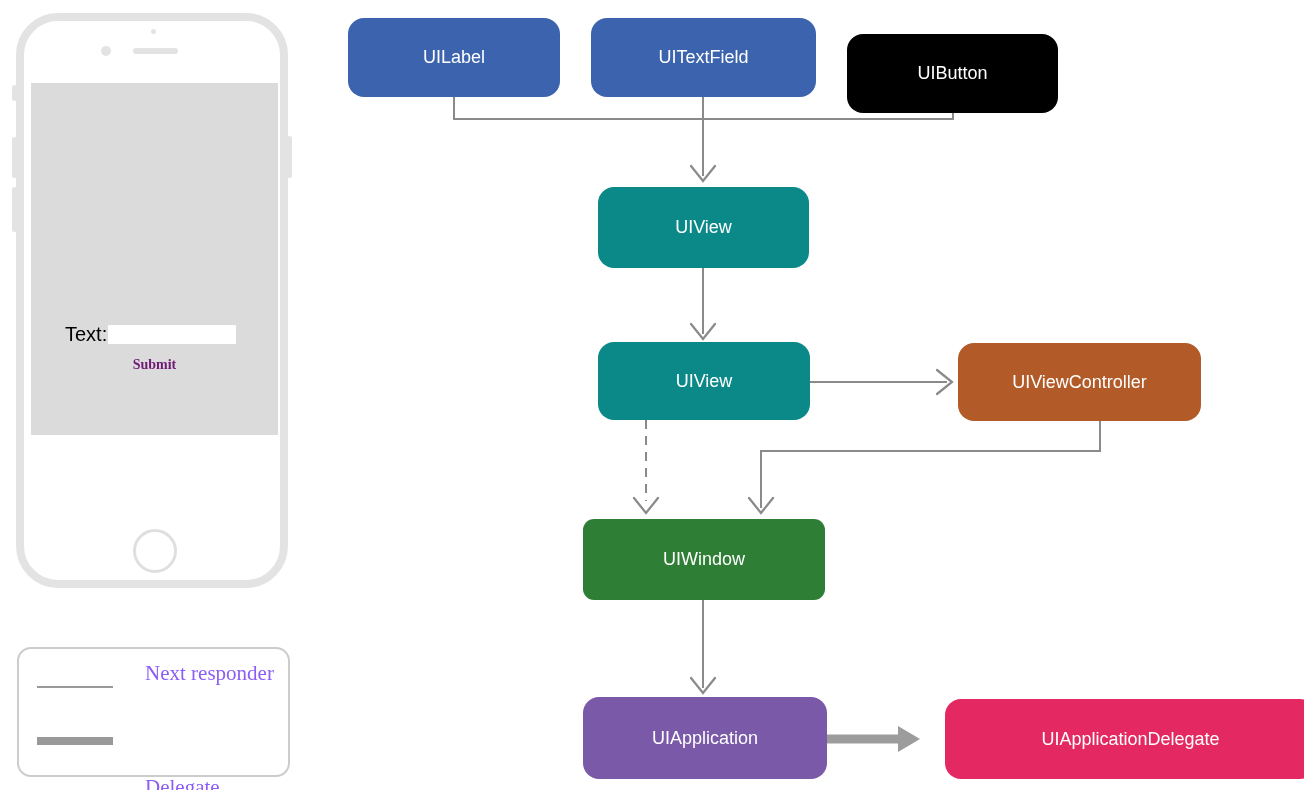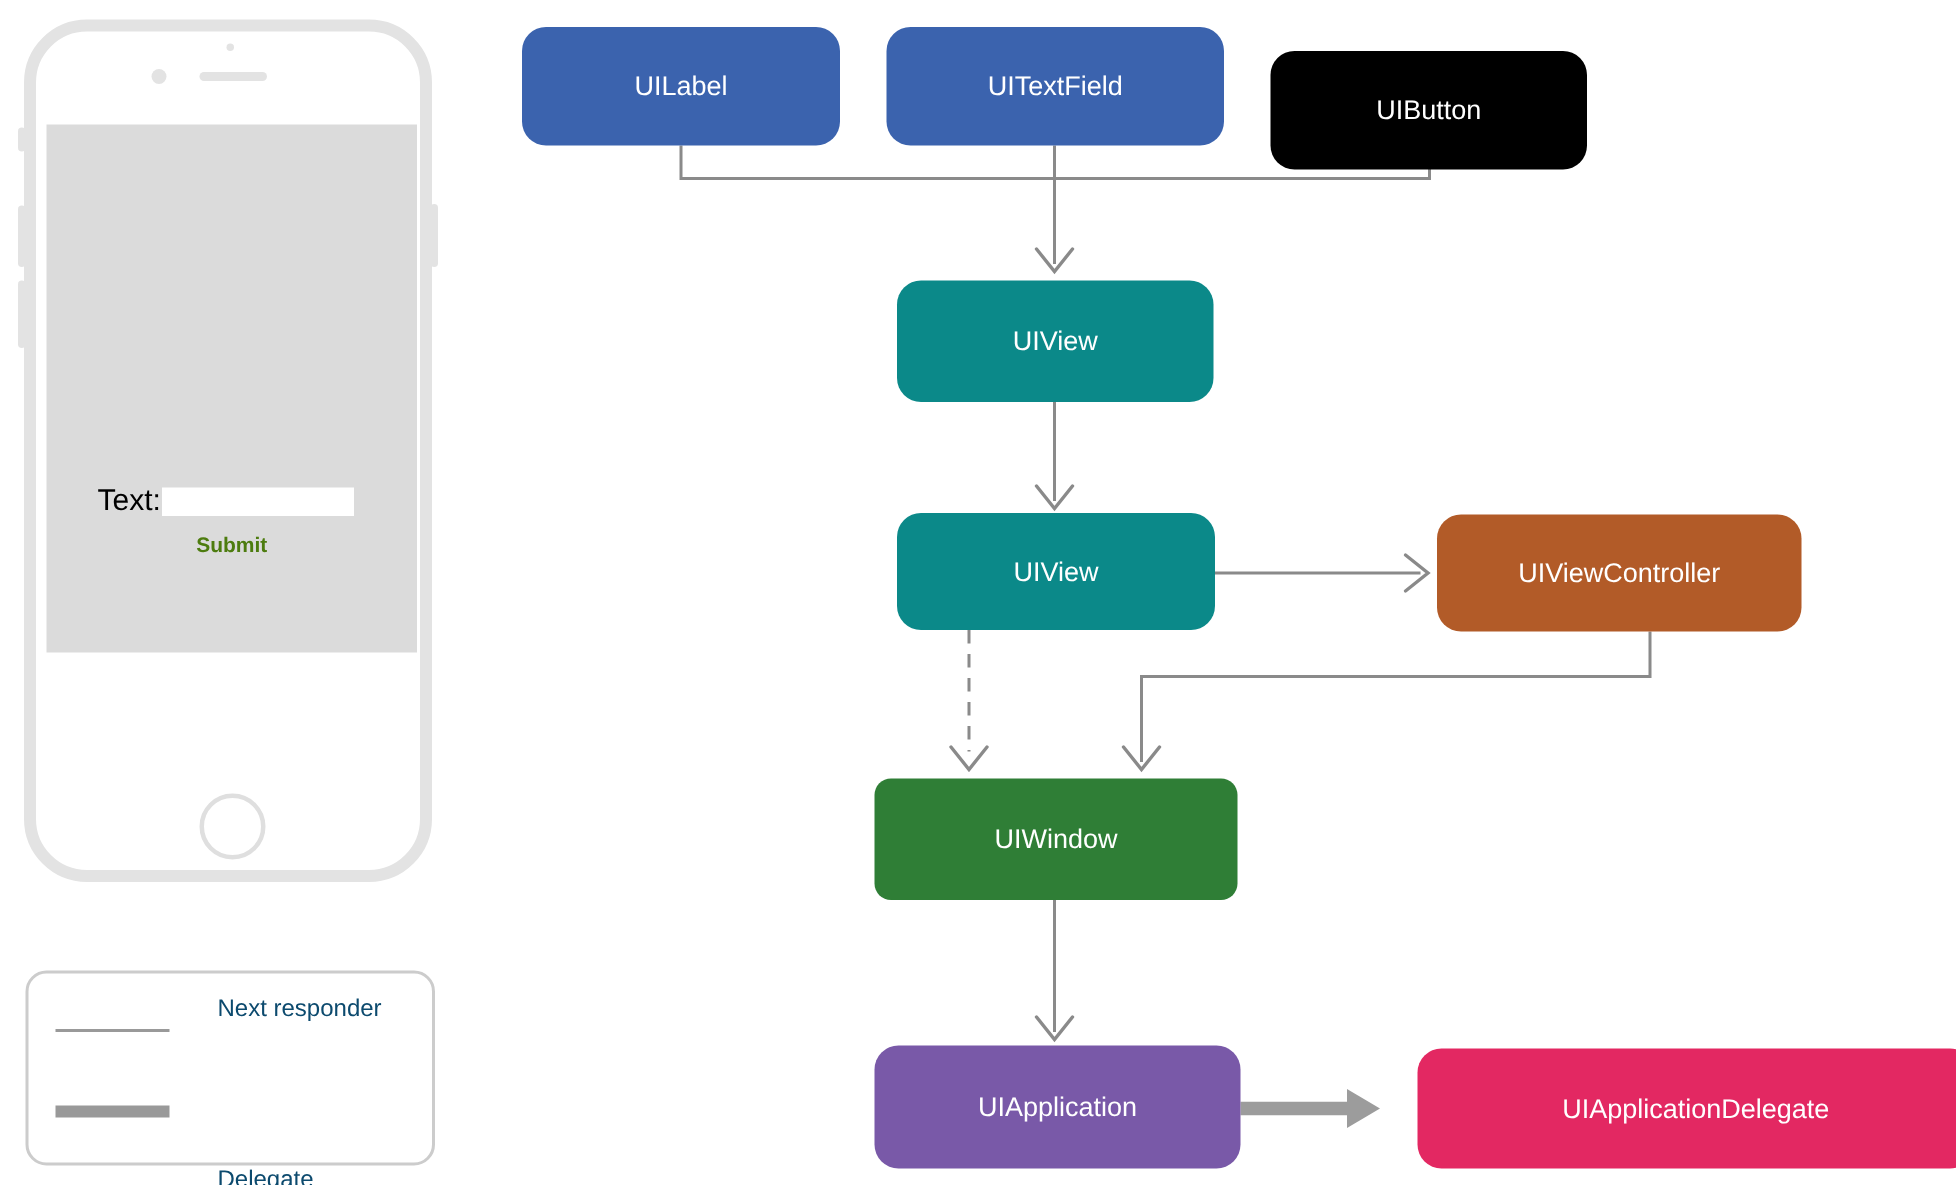--- a/index.html
+++ b/index.html
@@ -121,42 +121,43 @@
     border: 2px solid #CCCCCC;
     border-radius: 14px;
     background: #ffffff;
   }
   .legend-swatch { position: absolute; background: #999999; }
   #legend-thin-line  { left: 18px; top: 37px; width: 76px; height: 2px; }
   #legend-thick-line { left: 18px; top: 88px; width: 76px; height: 8px; }
   .legend-label {
     position: absolute;
     left: 126px;
-    font-size: 16px;
+    font-size: 21px;
     line-height: 28px;
-    color: #0c4a6e;
+    color: #8b5cf6;
+    font-family: Liberation Serif, serif;
   }
   #legend-label-0 { top: 10px; width: 140px; }
   #legend-label-1 { top: 82px; width: 140px; margin-top: 42px; }
 </style>
 </head>
 <body>
 
 <div id="phone">
   <div class="detail" id="top-dot"></div>
   <div class="detail" id="camera-dot"></div>
   <div class="detail" id="speaker"></div>
 
   <div id="screen">
     <div id="field-row">
       <span id="field-label">Text:</span>
       <input id="text-input" type="text" readonly="" value="" style="">
     </div>
     <div id="submit-row">
-      <button id="submit-button" style="color: #4d7c0f;">Submit</button>
+      <button id="submit-button" style="color: #701a75; font-family: Liberation Serif, serif;">Submit</button>
     </div>
   </div>
 
   <div id="home-button"></div>
 </div>
 
 <div class="side-btn" style="left:12px; top:85px;  height:16px;"></div>
 <div class="side-btn" style="left:12px; top:137px; height:41px;"></div>
 <div class="side-btn" style="left:12px; top:187px; height:45px;"></div>
 <div class="side-btn" style="left:287px;top:136px; height:42px;"></div>

